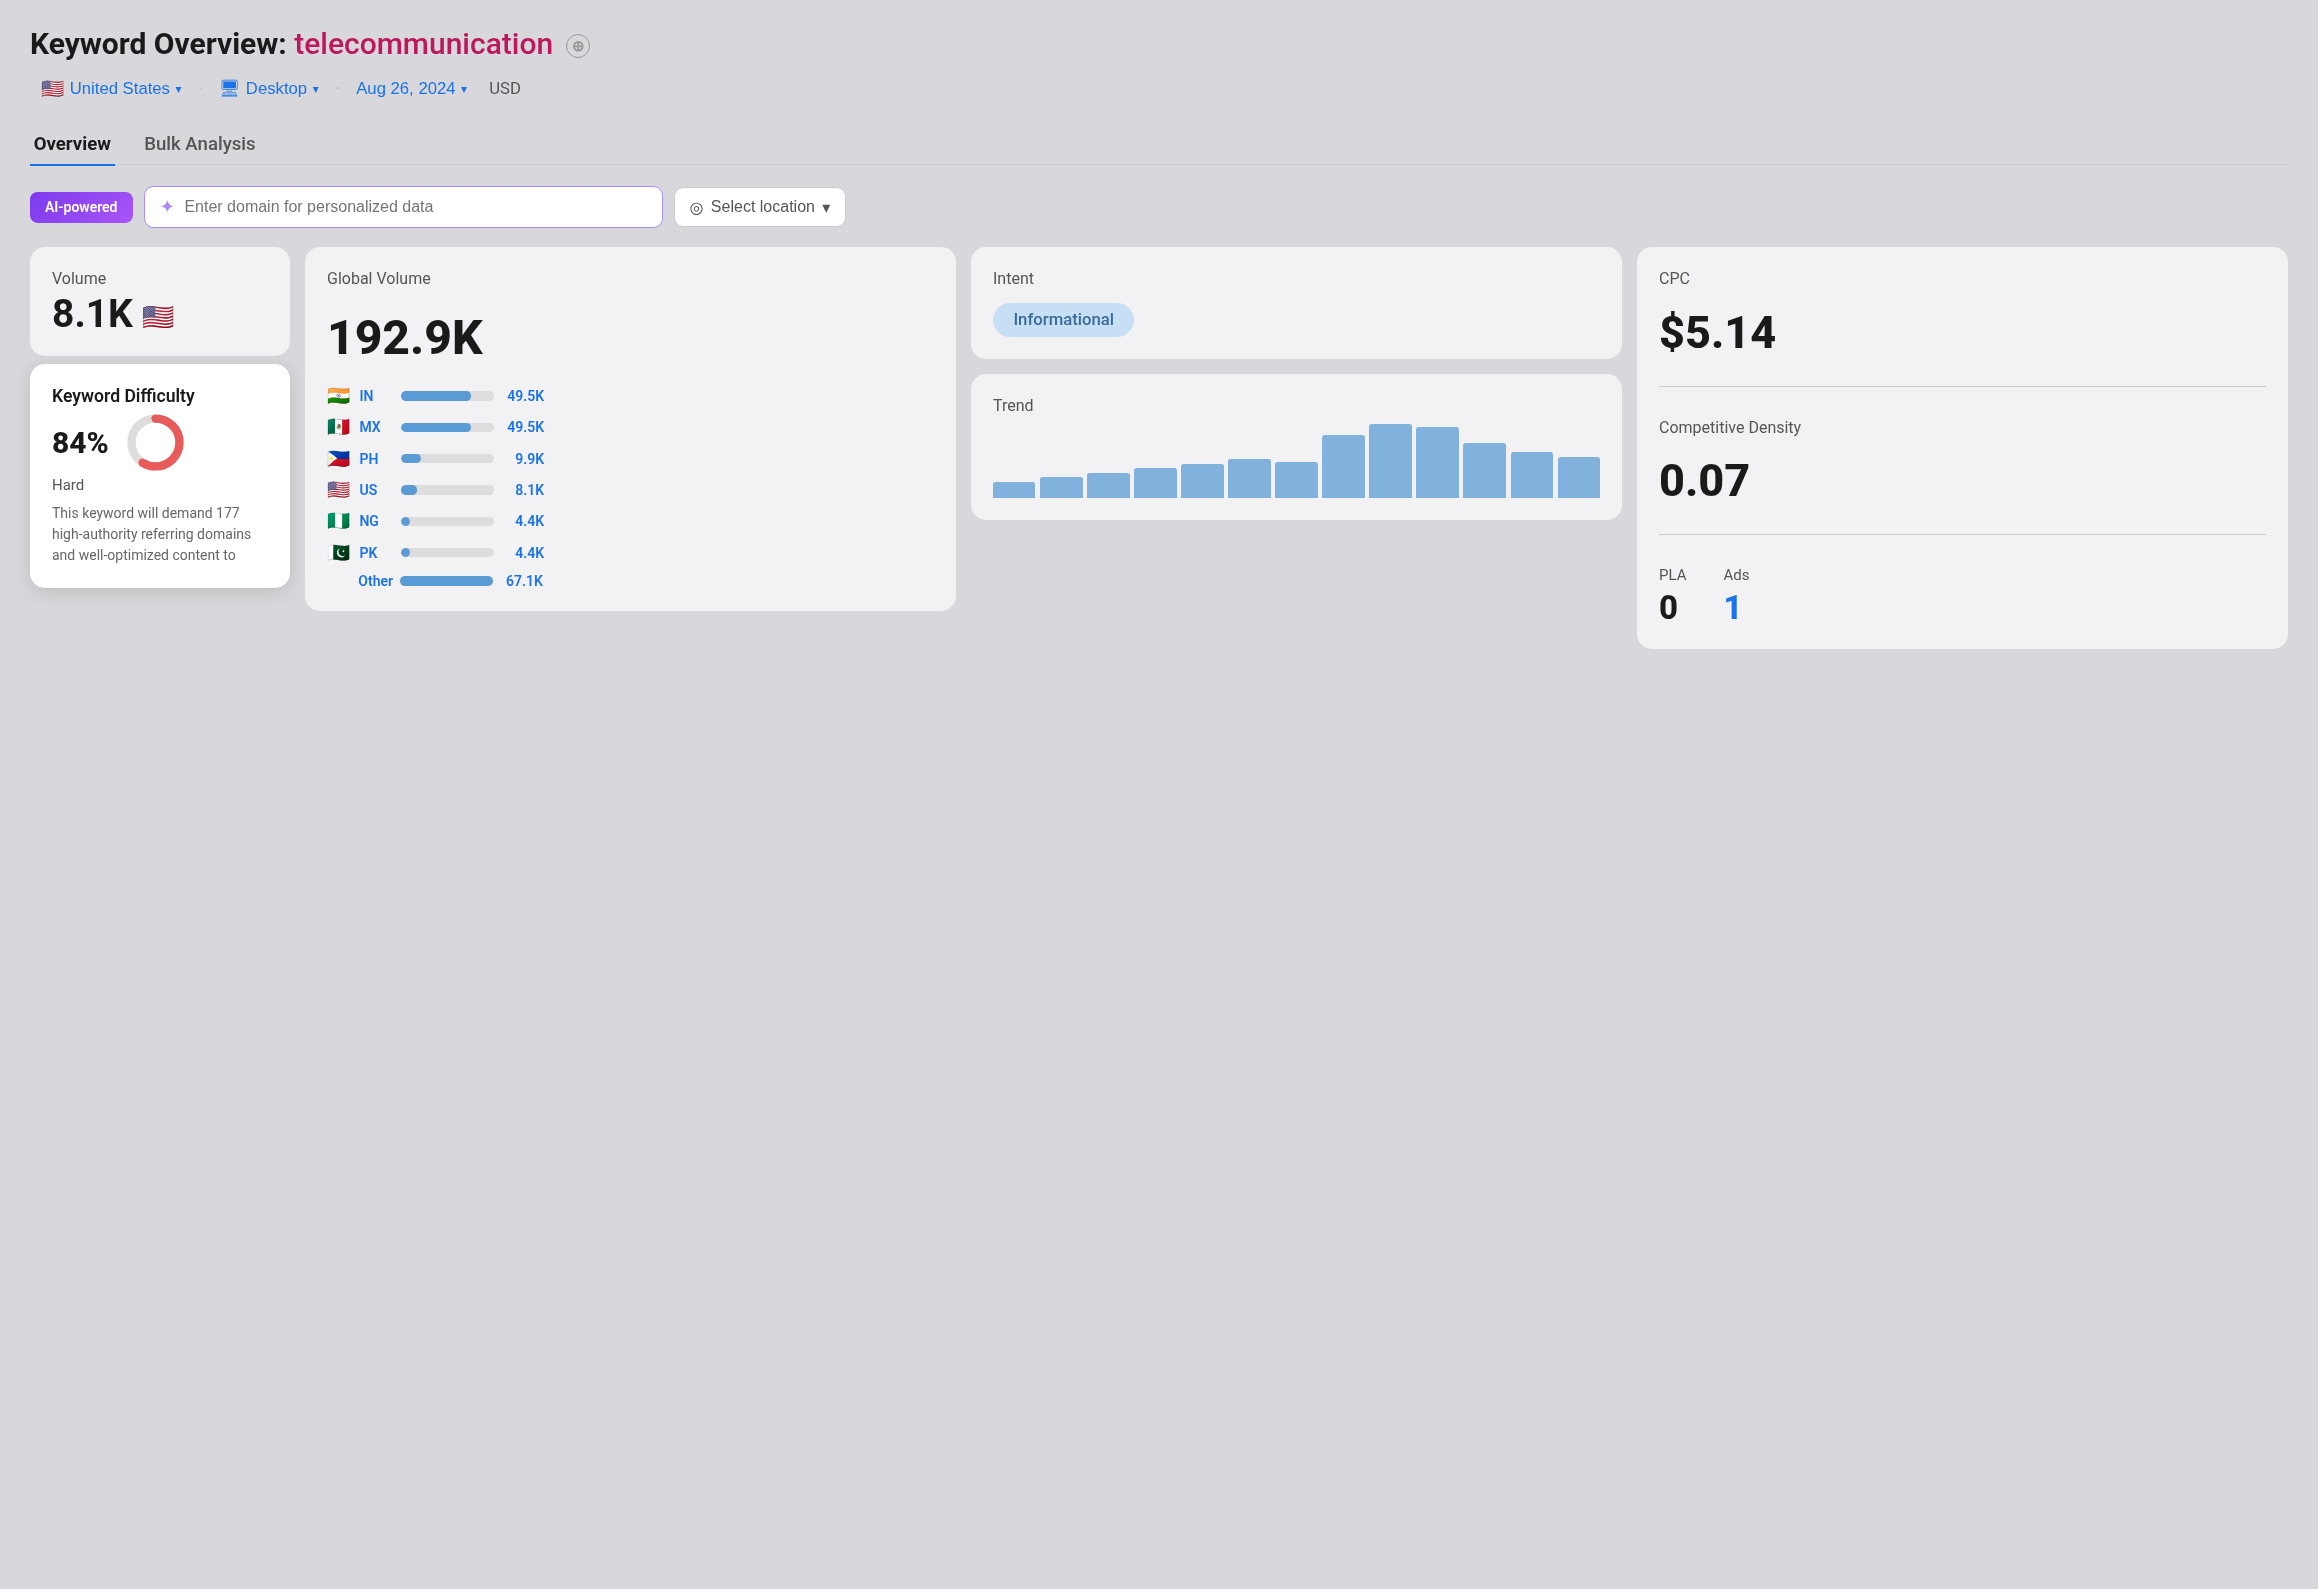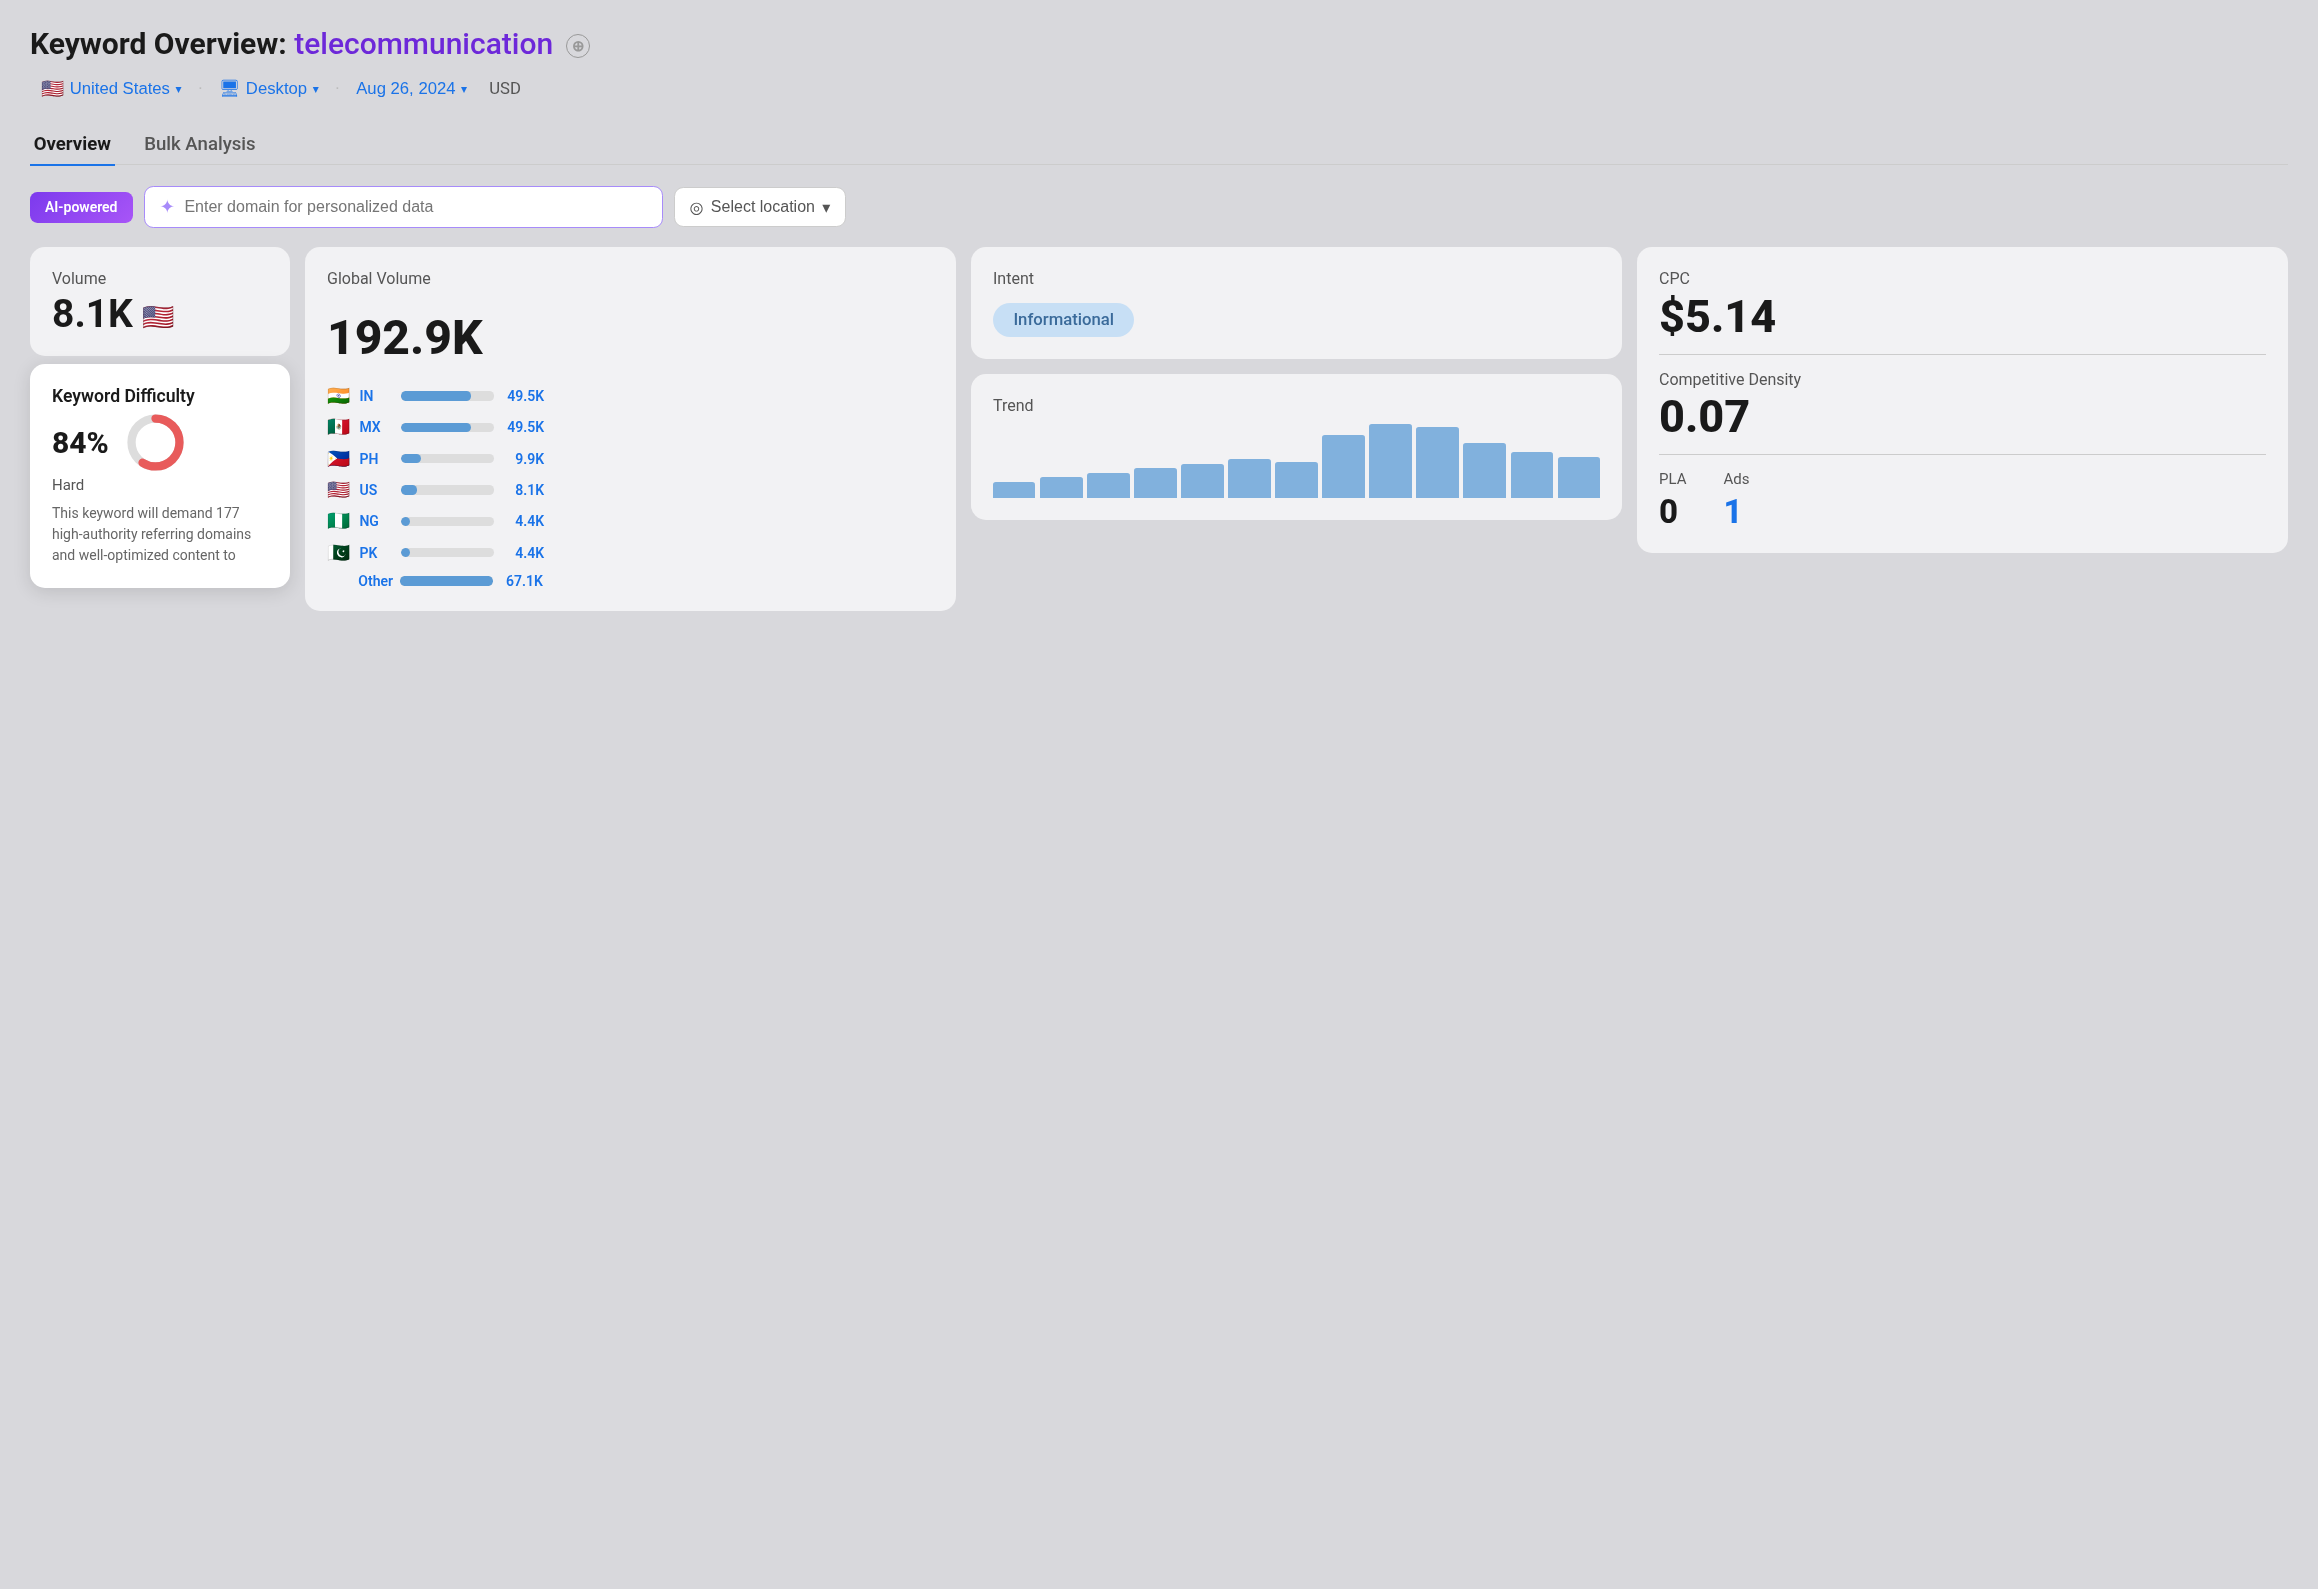--- a/index.html
+++ b/index.html
@@ -14,21 +14,21 @@
     .page-header {
       margin-bottom: 16.7px;
     }
     .page-title {
       font-size: 30px;
       font-weight: 700;
       color: #1a1a1a;
       margin-bottom: 11px;
     }
     .page-title span.keyword {
-      color: #6d28d9;
+      color: #be185d;
       font-weight: 500;
     }
     .add-icon {
       display: inline-flex;
       align-items: center;
       justify-content: center;
       width: 24px;
       height: 24px;
       border-radius: 50%;
       border: 1.9px solid #999;
@@ -307,21 +307,21 @@
       flex: 1;
       background: #5b9bd5;
       border-radius: 2.8px 2.8px 0 0;
       opacity: 0.75;
     }
 
     
     .cpc-card {
       display: flex;
       flex-direction: column;
-      gap: 0;
+      gap: 16px;
     }
     .cpc-divider {
       border: none;
       border-top: 0.9px solid #ccc;
       margin: 15px 0;
     }
     .pla-ads-row {
       display: flex;
       gap: 37px;
     }

